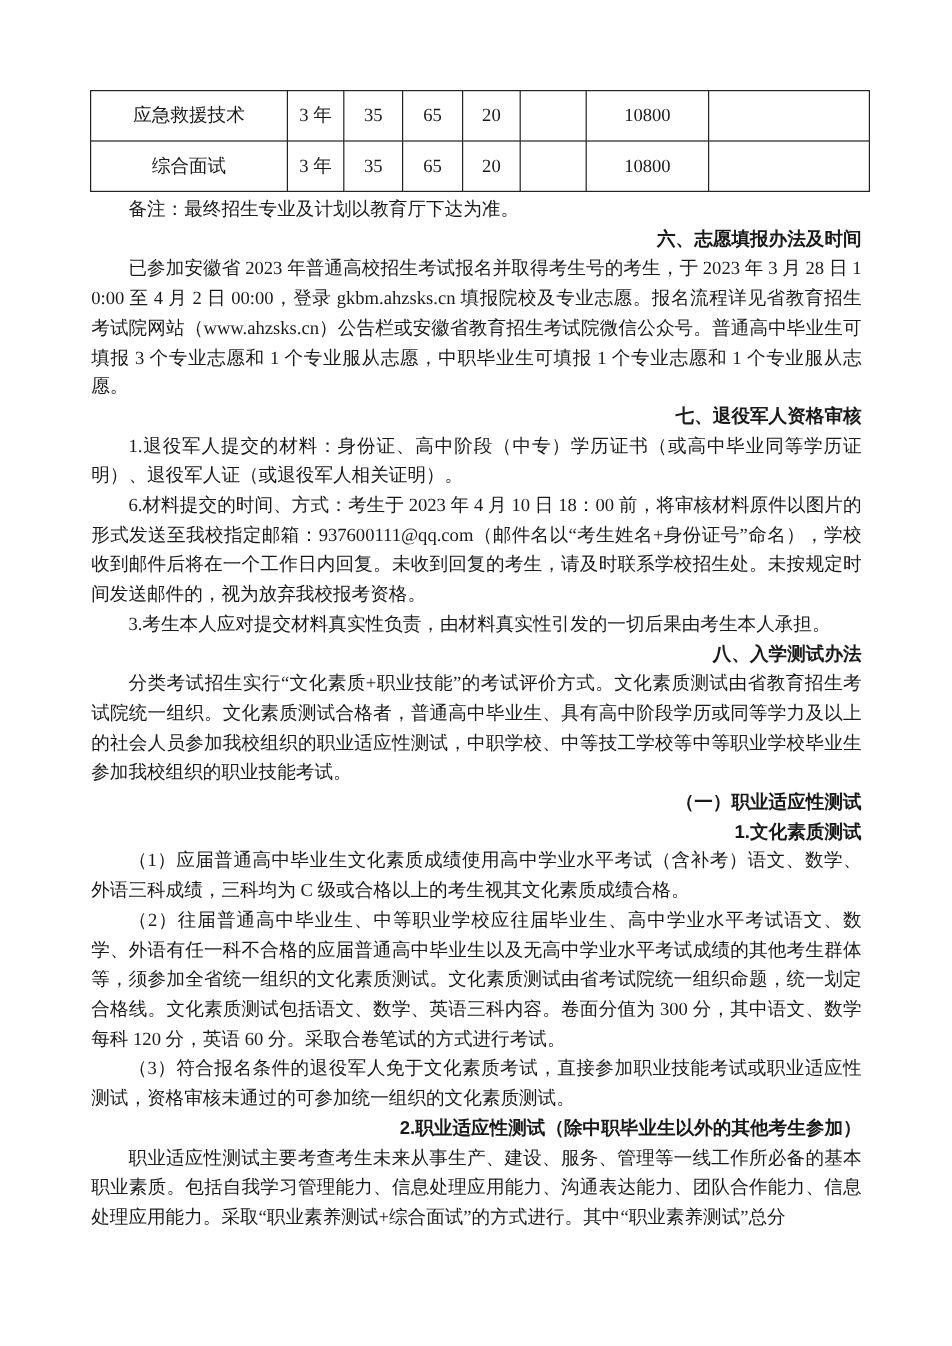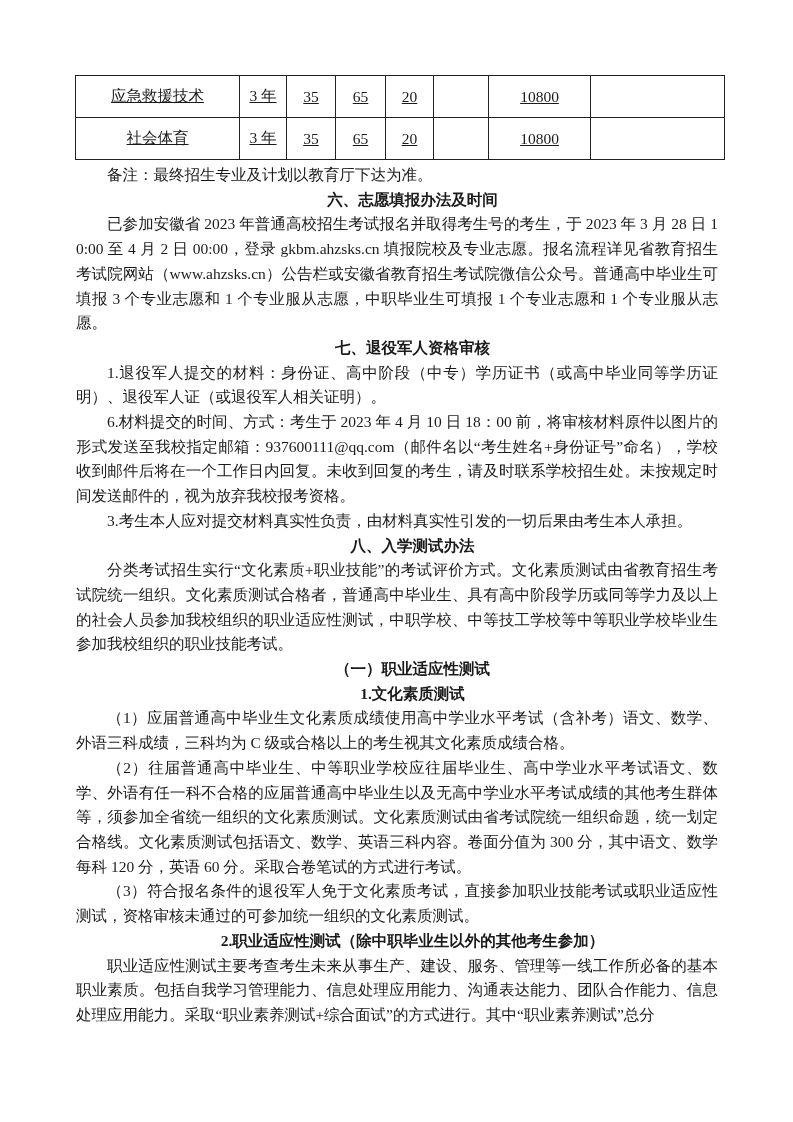--- a/index.html
+++ b/index.html
@@ -22,36 +22,35 @@
   }
   table.plan td {
     border: 1.5px solid #222222;
     text-align: center;
     vertical-align: middle;
     height: 41px;
     font-size: 15.5px;
     padding: 0;
     overflow: hidden;
     white-space: nowrap;
-    text-decoration: underline;
   }
   .textblock { width: 642px; margin-left: 1px; }
   .note, .p, .h {
     font-size: 15.5px;
     line-height: 24.7px;
     margin: 0;
     text-indent: 2em;
     text-align: justify;
     word-break: break-all;
   }
   .note { margin-top: 3px; }
   .h {
-    font-family: Liberation Serif, serif;
+    font-family: Liberation Sans, sans-serif;
     font-weight: 700;
-    text-align: center;
+    text-align: right;
   }
 </style>
 </head>
 <body>
 
 <div class="page">
   <div class="inner">
 
     <table class="plan">
       <colgroup>
@@ -69,21 +68,21 @@
           <td>应急救援技术</td>
           <td>3 年</td>
           <td>35</td>
           <td>65</td>
           <td>20</td>
           <td></td>
           <td>10800</td>
           <td></td>
         </tr>
         <tr>
-          <td>社会体育</td>
+          <td>综合面试</td>
           <td>3 年</td>
           <td>35</td>
           <td>65</td>
           <td>20</td>
           <td></td>
           <td>10800</td>
           <td></td>
         </tr>
       </tbody>
     </table>

